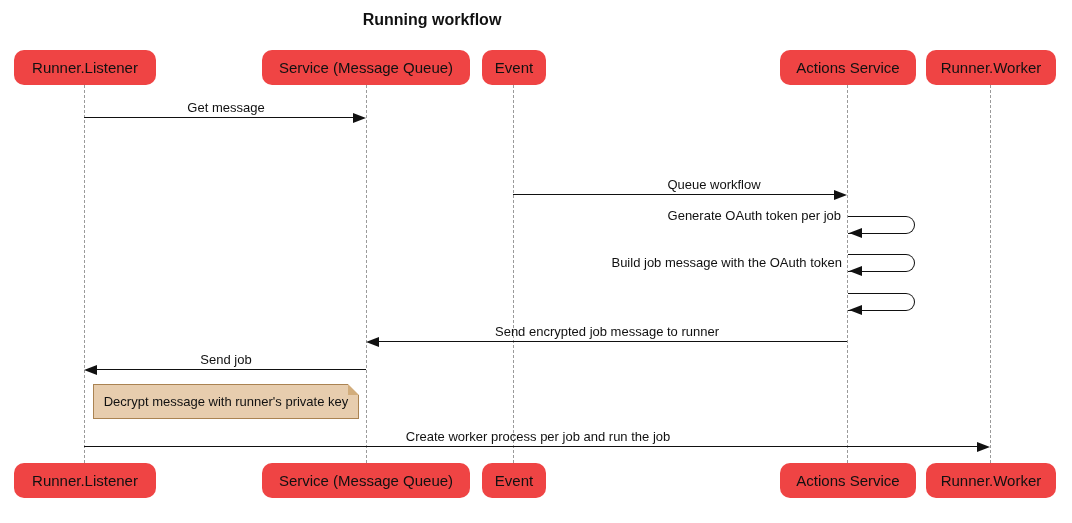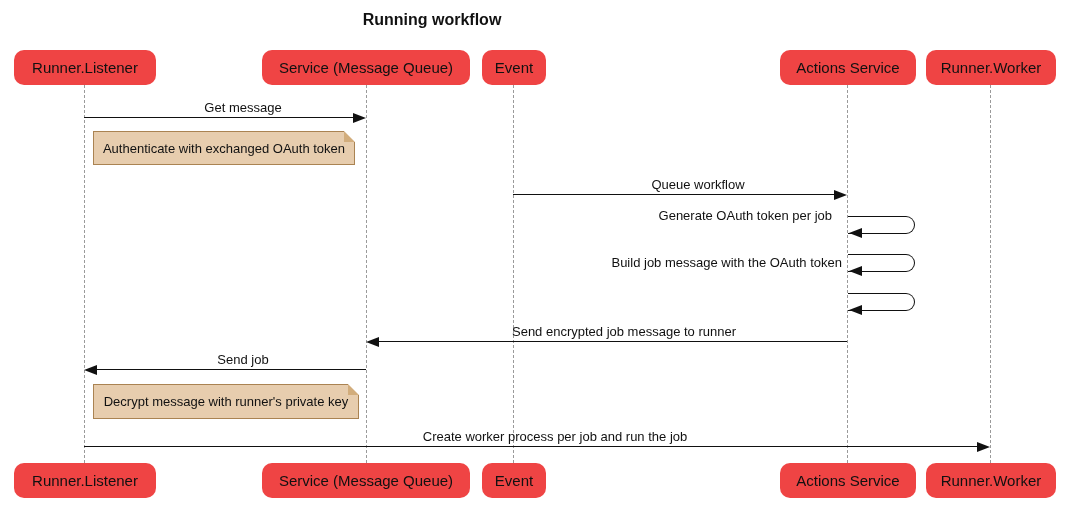--- a/index.html
+++ b/index.html
@@ -29,21 +29,20 @@
   }
   .msg-line{
     position:absolute;height:0;
     border-top:1.5px solid #111;
   }
   .msg-label{
     position:absolute;
     font-size:13px;line-height:14px;color:#111;
     white-space:nowrap;
     transform:translateX(-50%);
-    margin-left:17px;
   }
   .self-label{
     position:absolute;
     font-size:13px;line-height:14px;color:#111;
     white-space:nowrap;text-align:right;
   }
   .arrow-right{
     position:absolute;width:0;height:0;
     border-top:5px solid transparent;
     border-bottom:5px solid transparent;
@@ -91,27 +90,26 @@
   <div class="actor" style="left:14px;top:50px;width:142px">Runner.Listener</div>
   <div class="actor" style="left:262px;top:50px;width:208px">Service (Message Queue)</div>
   <div class="actor" style="left:482px;top:50px;width:64px">Event</div>
   <div class="actor" style="left:780px;top:50px;width:136px">Actions Service</div>
   <div class="actor" style="left:926px;top:50px;width:130px">Runner.Worker</div>
 
   <div class="msg-label" style="left:226px;top:101px">Get message</div>
   <div class="msg-line" style="left:84px;top:117px;width:270px"></div>
   <div class="arrow-right" style="left:353px;top:113px"></div>
 
-  <div class="note" style="left:93px;top:131px;width:260px;height:32px">Authenticate with exchanged OAuth token</div>
 
-  <div class="msg-label" style="left:681px;top:178px">Queue workflow</div>
+  <div class="msg-label" style="left:714px;top:178px">Queue workflow</div>
   <div class="msg-line" style="left:513px;top:194px;width:322px"></div>
   <div class="arrow-right" style="left:834px;top:190px"></div>
 
-  <div class="self-label" style="right:240px;top:209px">Generate OAuth token per job</div>
+  <div class="self-label" style="right:231px;top:209px">Generate OAuth token per job</div>
   <div class="self-loop" style="left:848px;top:216px"></div>
   <div class="arrow-left" style="left:849px;top:228px"></div>
 
   <div class="self-label" style="right:230px;top:256px">Build job message with the OAuth token</div>
   <div class="self-loop" style="left:848px;top:254px"></div>
   <div class="arrow-left" style="left:849px;top:266px"></div>
 
   <div class="self-loop" style="left:848px;top:293px"></div>
   <div class="arrow-left" style="left:849px;top:305px"></div>
 

